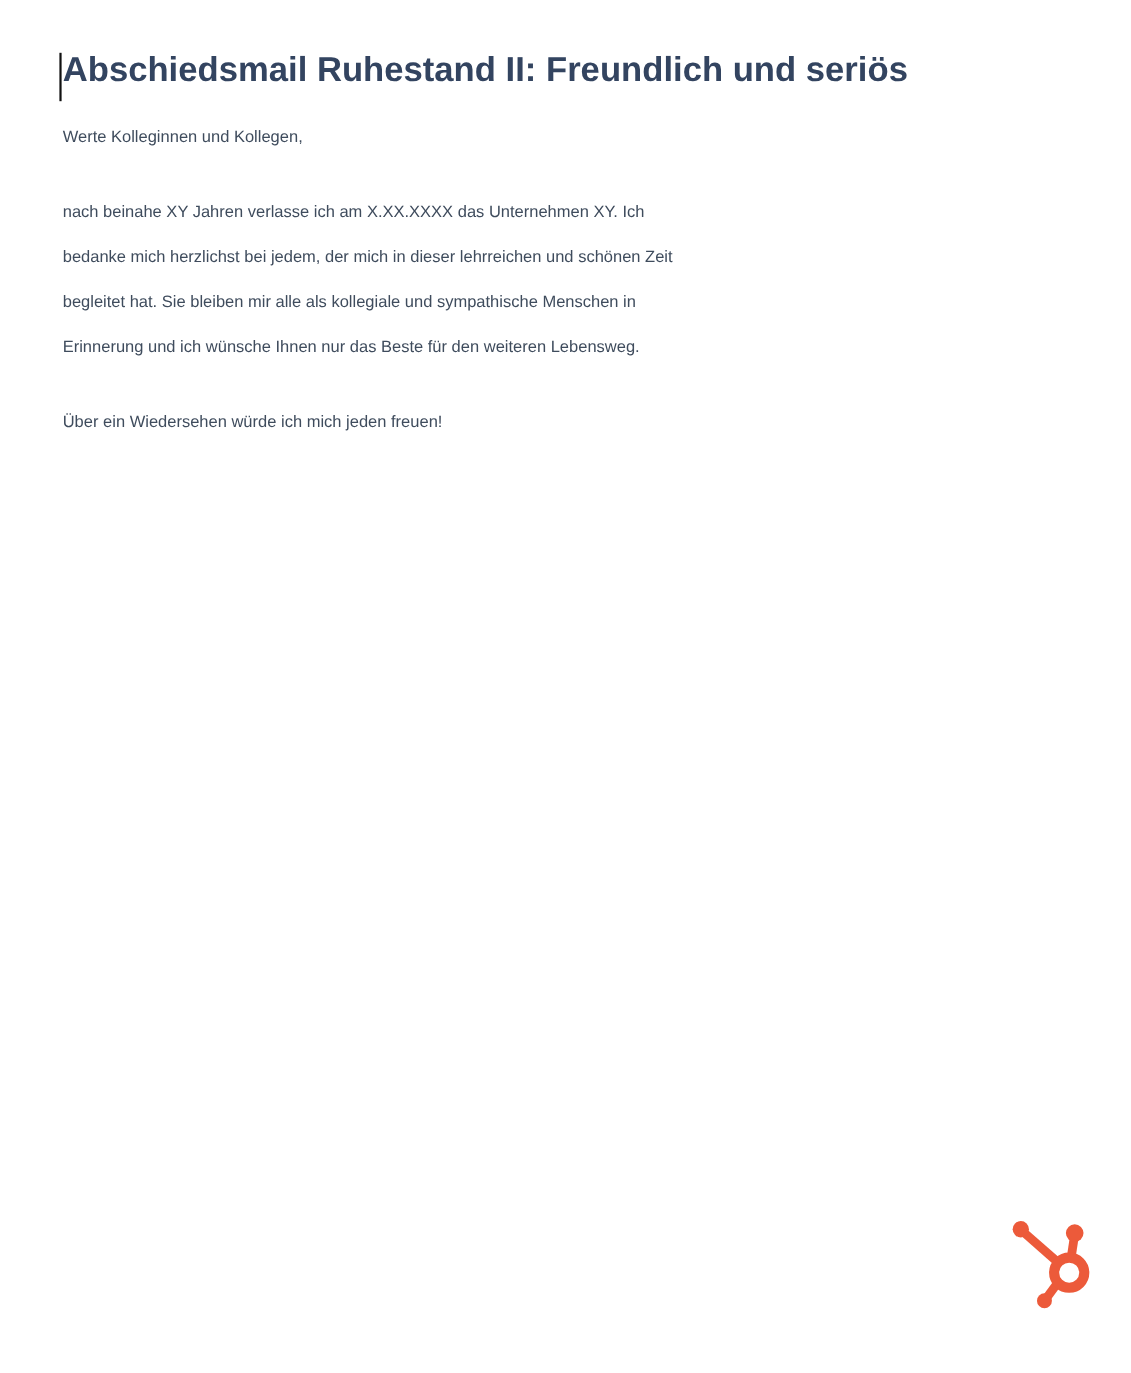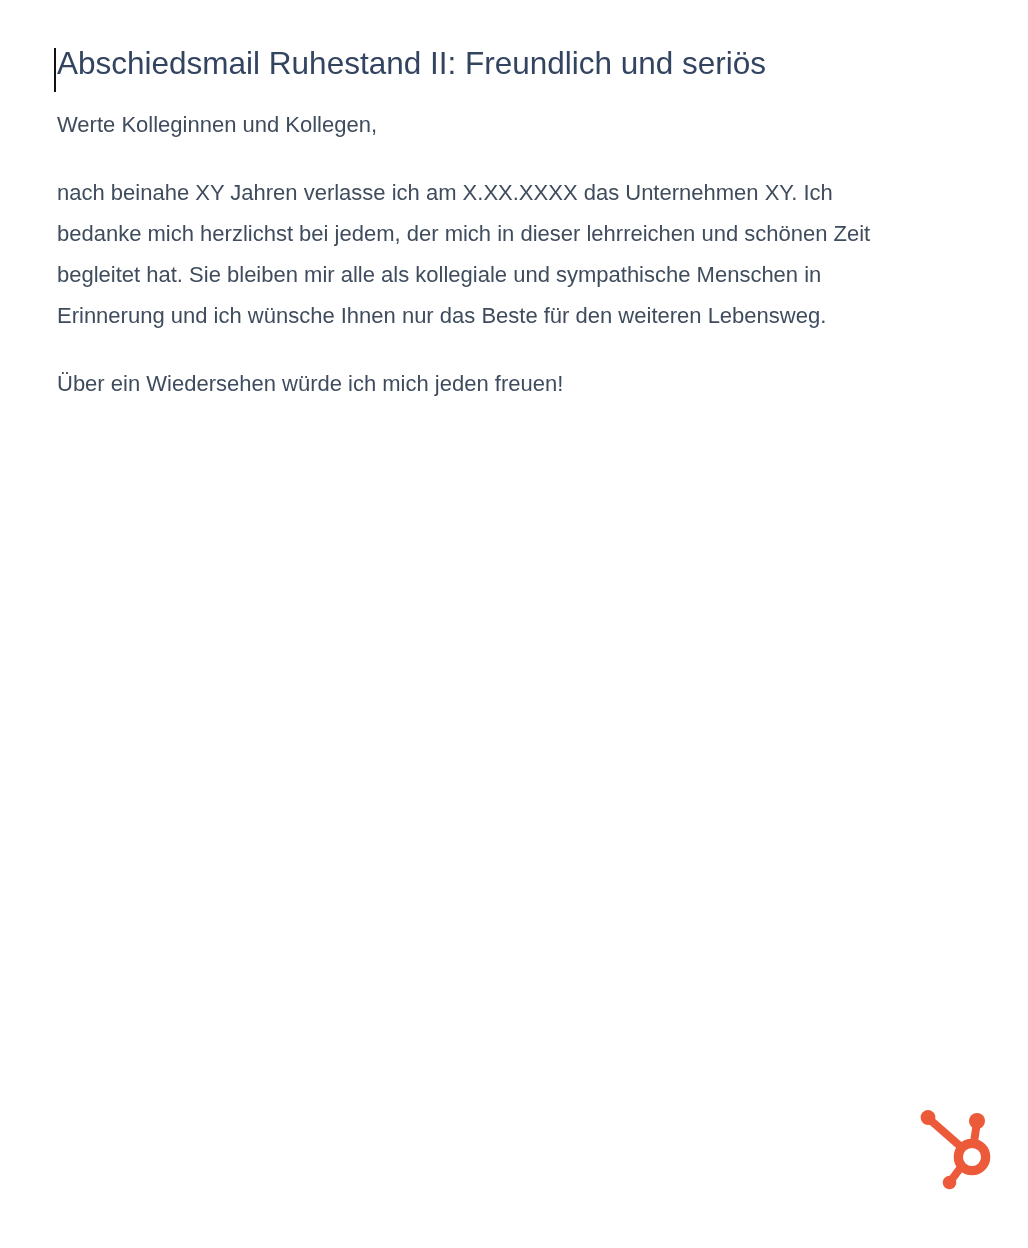--- a/index.html
+++ b/index.html
@@ -17,34 +17,34 @@
     position: absolute;
     left: 54px;
     top: 48px;
     width: 2px;
     height: 44px;
     background: #111111;
   }
   h1.doc-title {
     font-size: 31.5px;
     line-height: 38px;
-    font-weight: normal;
+    font-weight: bold;
     color: #334460;
     margin-bottom: 22px;
     white-space: nowrap;
   }
   p.subject {
     font-size: 22px;
     line-height: 41px;
     color: #0c0d0e;
     margin-bottom: 16px;
     white-space: nowrap;
   }
   p.body {
-    font-size: 22px;
+    font-size: 15px;
     line-height: 41px;
     color: #3f4c5d;
     margin-bottom: 27px;
     white-space: pre-line;
   }
   .logo {
     position: absolute;
     left: 914px;
     top: 1104px;
     width: 80px;

